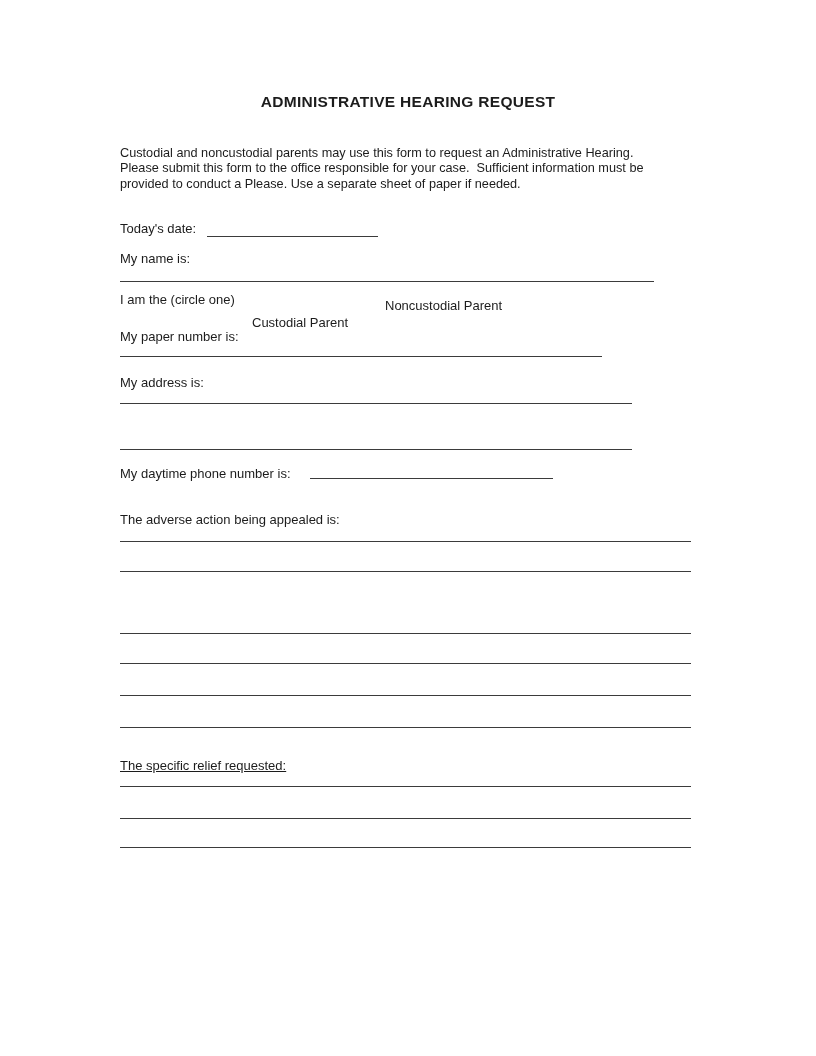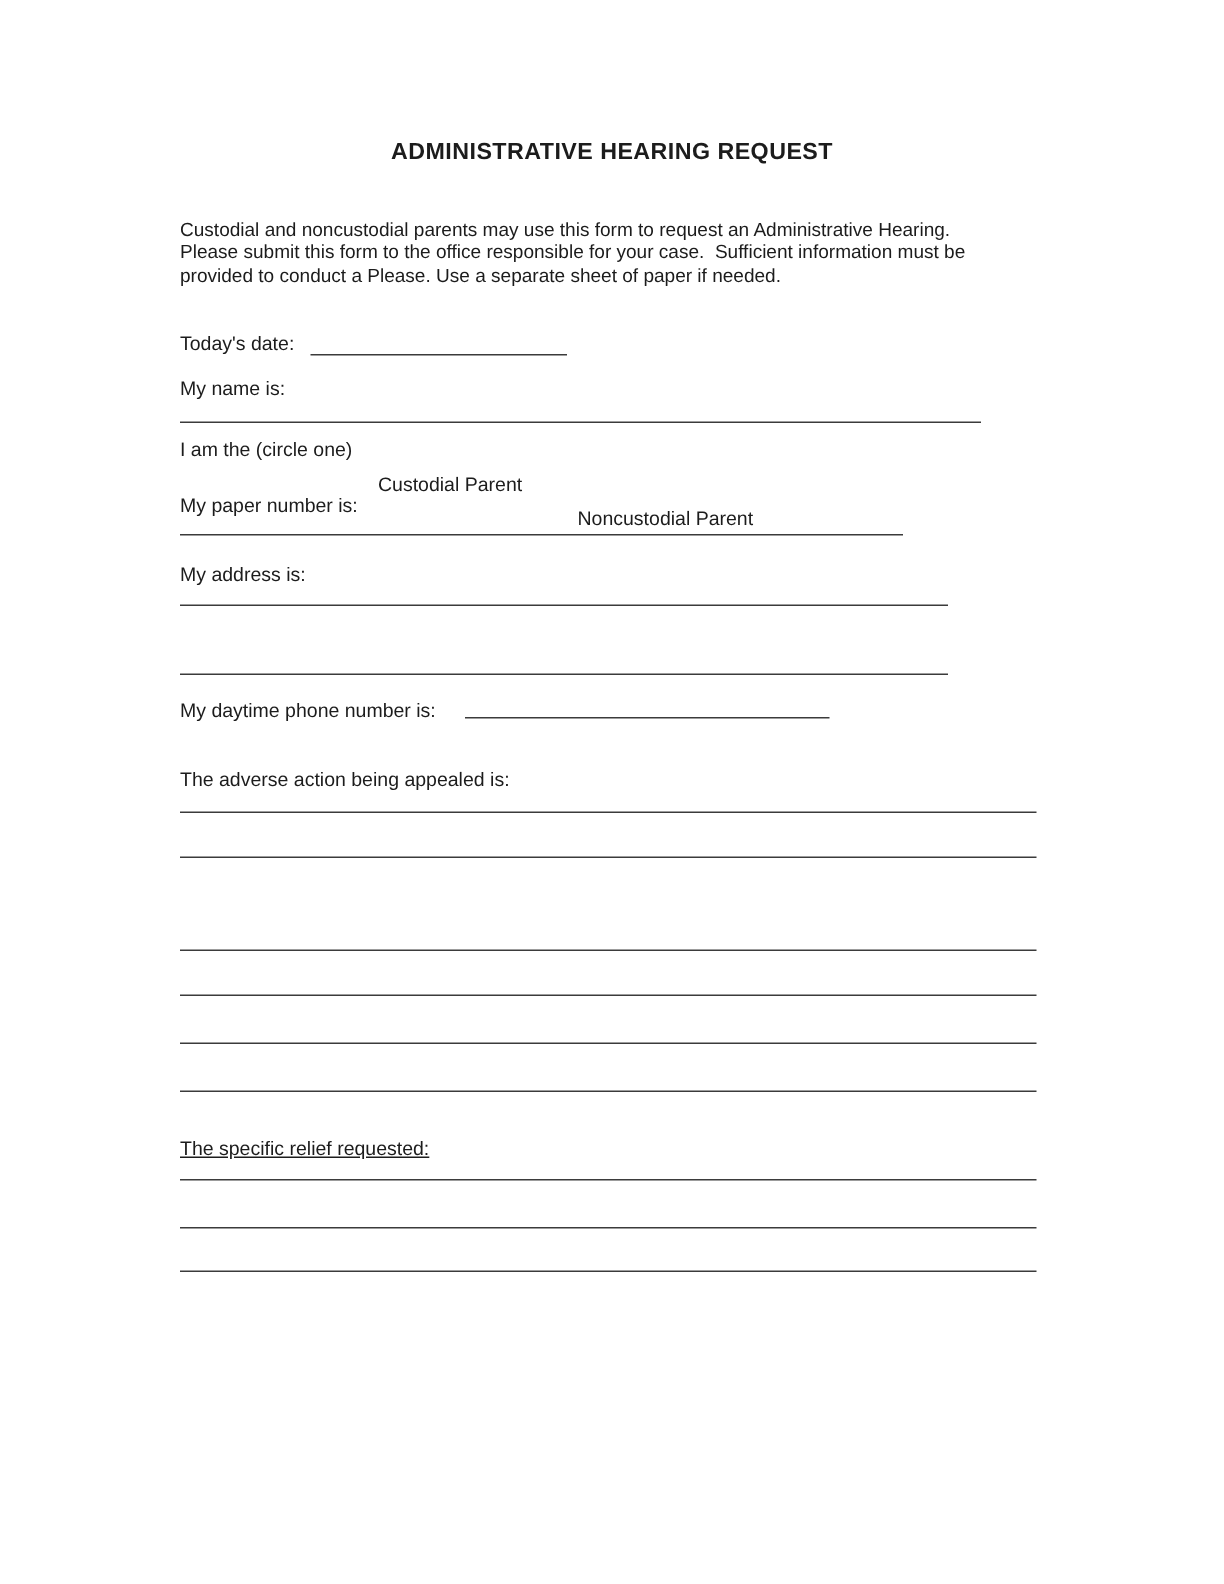--- a/index.html
+++ b/index.html
@@ -44,21 +44,21 @@
   .fill-line {
     position: absolute;
     height: 0;
     border-top: 1.5px solid #3b3b3b;
   }
   
   .lbl-date     { left: 120px; top: 222px; }
   .lbl-name     { left: 120px; top: 252px; }
   .lbl-role     { left: 120px; top: 293px; }
   .opt-cust     { left: 252px; top: 299px; margin-top: 17px; }
-  .opt-noncust  { left: 385px; top: 299px; margin-top: 40px; }
+  .opt-noncust  { left: 385px; top: 299px; }
   .lbl-case     { left: 120px; top: 330px; }
   .lbl-address  { left: 120px; top: 376px; }
   .lbl-phone    { left: 120px; top: 467px; }
   .lbl-adverse  { left: 120px; top: 513px; text-align: center; }
   .lbl-reason   { left: 120px; top: 605px; }
   .lbl-relief   { left: 120px; top: 759px; text-decoration: underline; }
   
   .ln-date    { left: 207px; top: 236px; width: 171px; }
   .ln-name    { left: 120px; top: 281px; width: 534px; }
   .ln-case    { left: 120px; top: 356px; width: 482px; }

